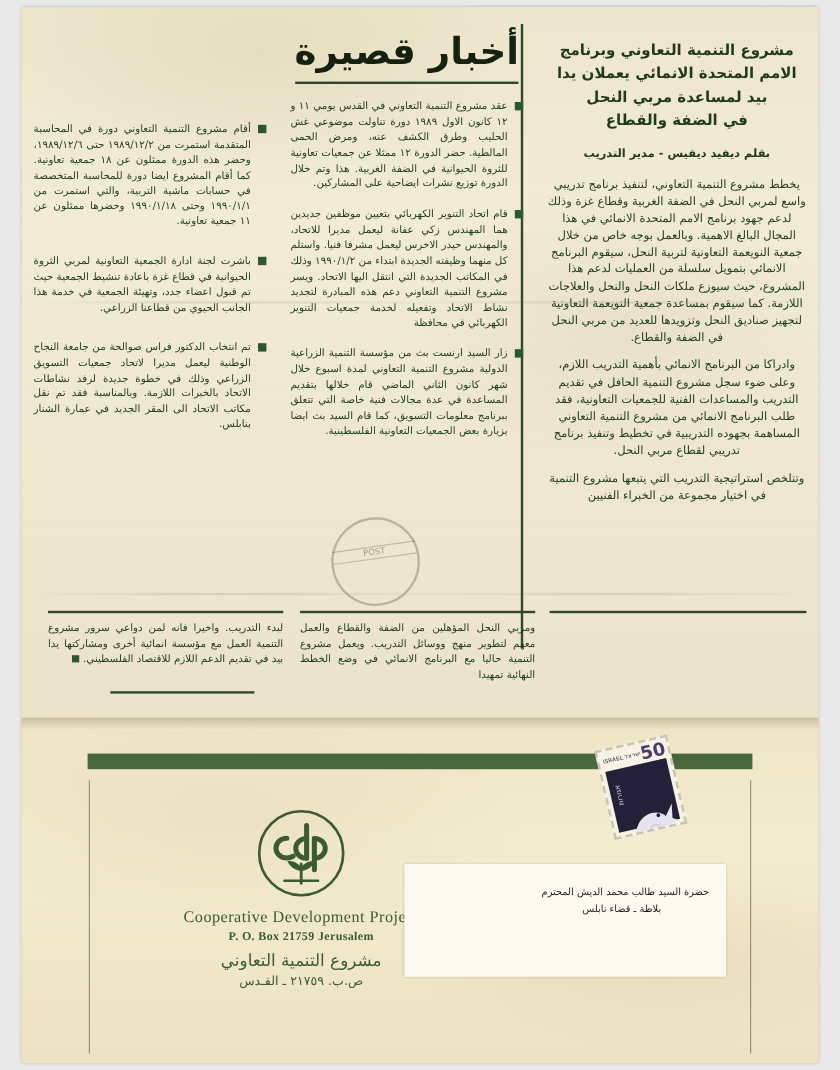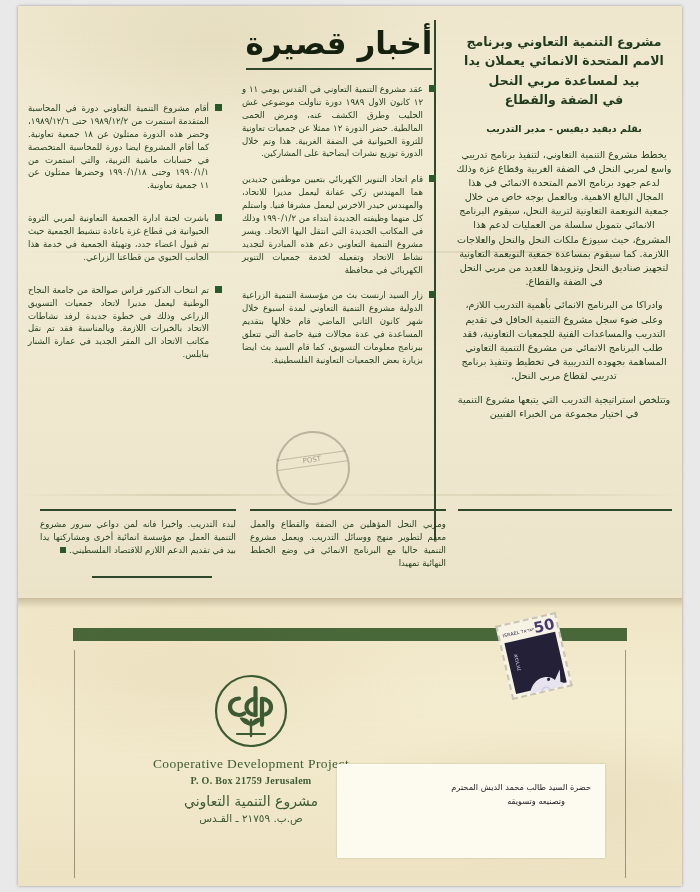--- a/index.html
+++ b/index.html
@@ -190,21 +190,21 @@
     position:absolute;left:4px;top:30px;color:#d8d4e8;font-size:6px;
     transform:rotate(-90deg);transform-origin:left top;direction:ltr;
   }
   .stamp-bird{
     position:absolute;left:8px;top:20px;width:44px;height:46px;
   }
 
   
   #address-label{
     position:absolute;left:319px;top:714px;width:268px;height:94px;
-    background:#fdfaf0;box-shadow:0 0 2px rgba(0,0,0,.18);margin-top:44px;
+    background:#fdfaf0;box-shadow:0 0 2px rgba(0,0,0,.18);
   }
   #address-label .addr{
     color:#1d1d22;font-size:8.2px;line-height:1.75;
     padding:16px 14px 0 10px;text-align:right;letter-spacing:.6px;
   }
   #address-label .addr div{white-space:nowrap;}
   .addr-l3{padding-right:26px;}
   .addr-l4{padding-right:40px;}
 </style>
 </head>
@@ -327,17 +327,17 @@
           <circle cx="22" cy="36" r="4" fill="none" stroke="#cfcade" stroke-width="1.4"></circle>
         </svg>
         <div class="stamp-sideword">אגורות</div>
       </div>
     </div>
   </div>
 
   <div id="address-label">
     <div class="addr">
       <div>حضرة السيد طالب محمد الديش المحترم</div>
-      <div class="addr-l3">وتصنيعه وتسويقه</div>
+      <div class="addr-l4">بلاطة ـ قضاء نابلس</div>
     </div>
   </div>
 
 </div>
 
 </body></html>

